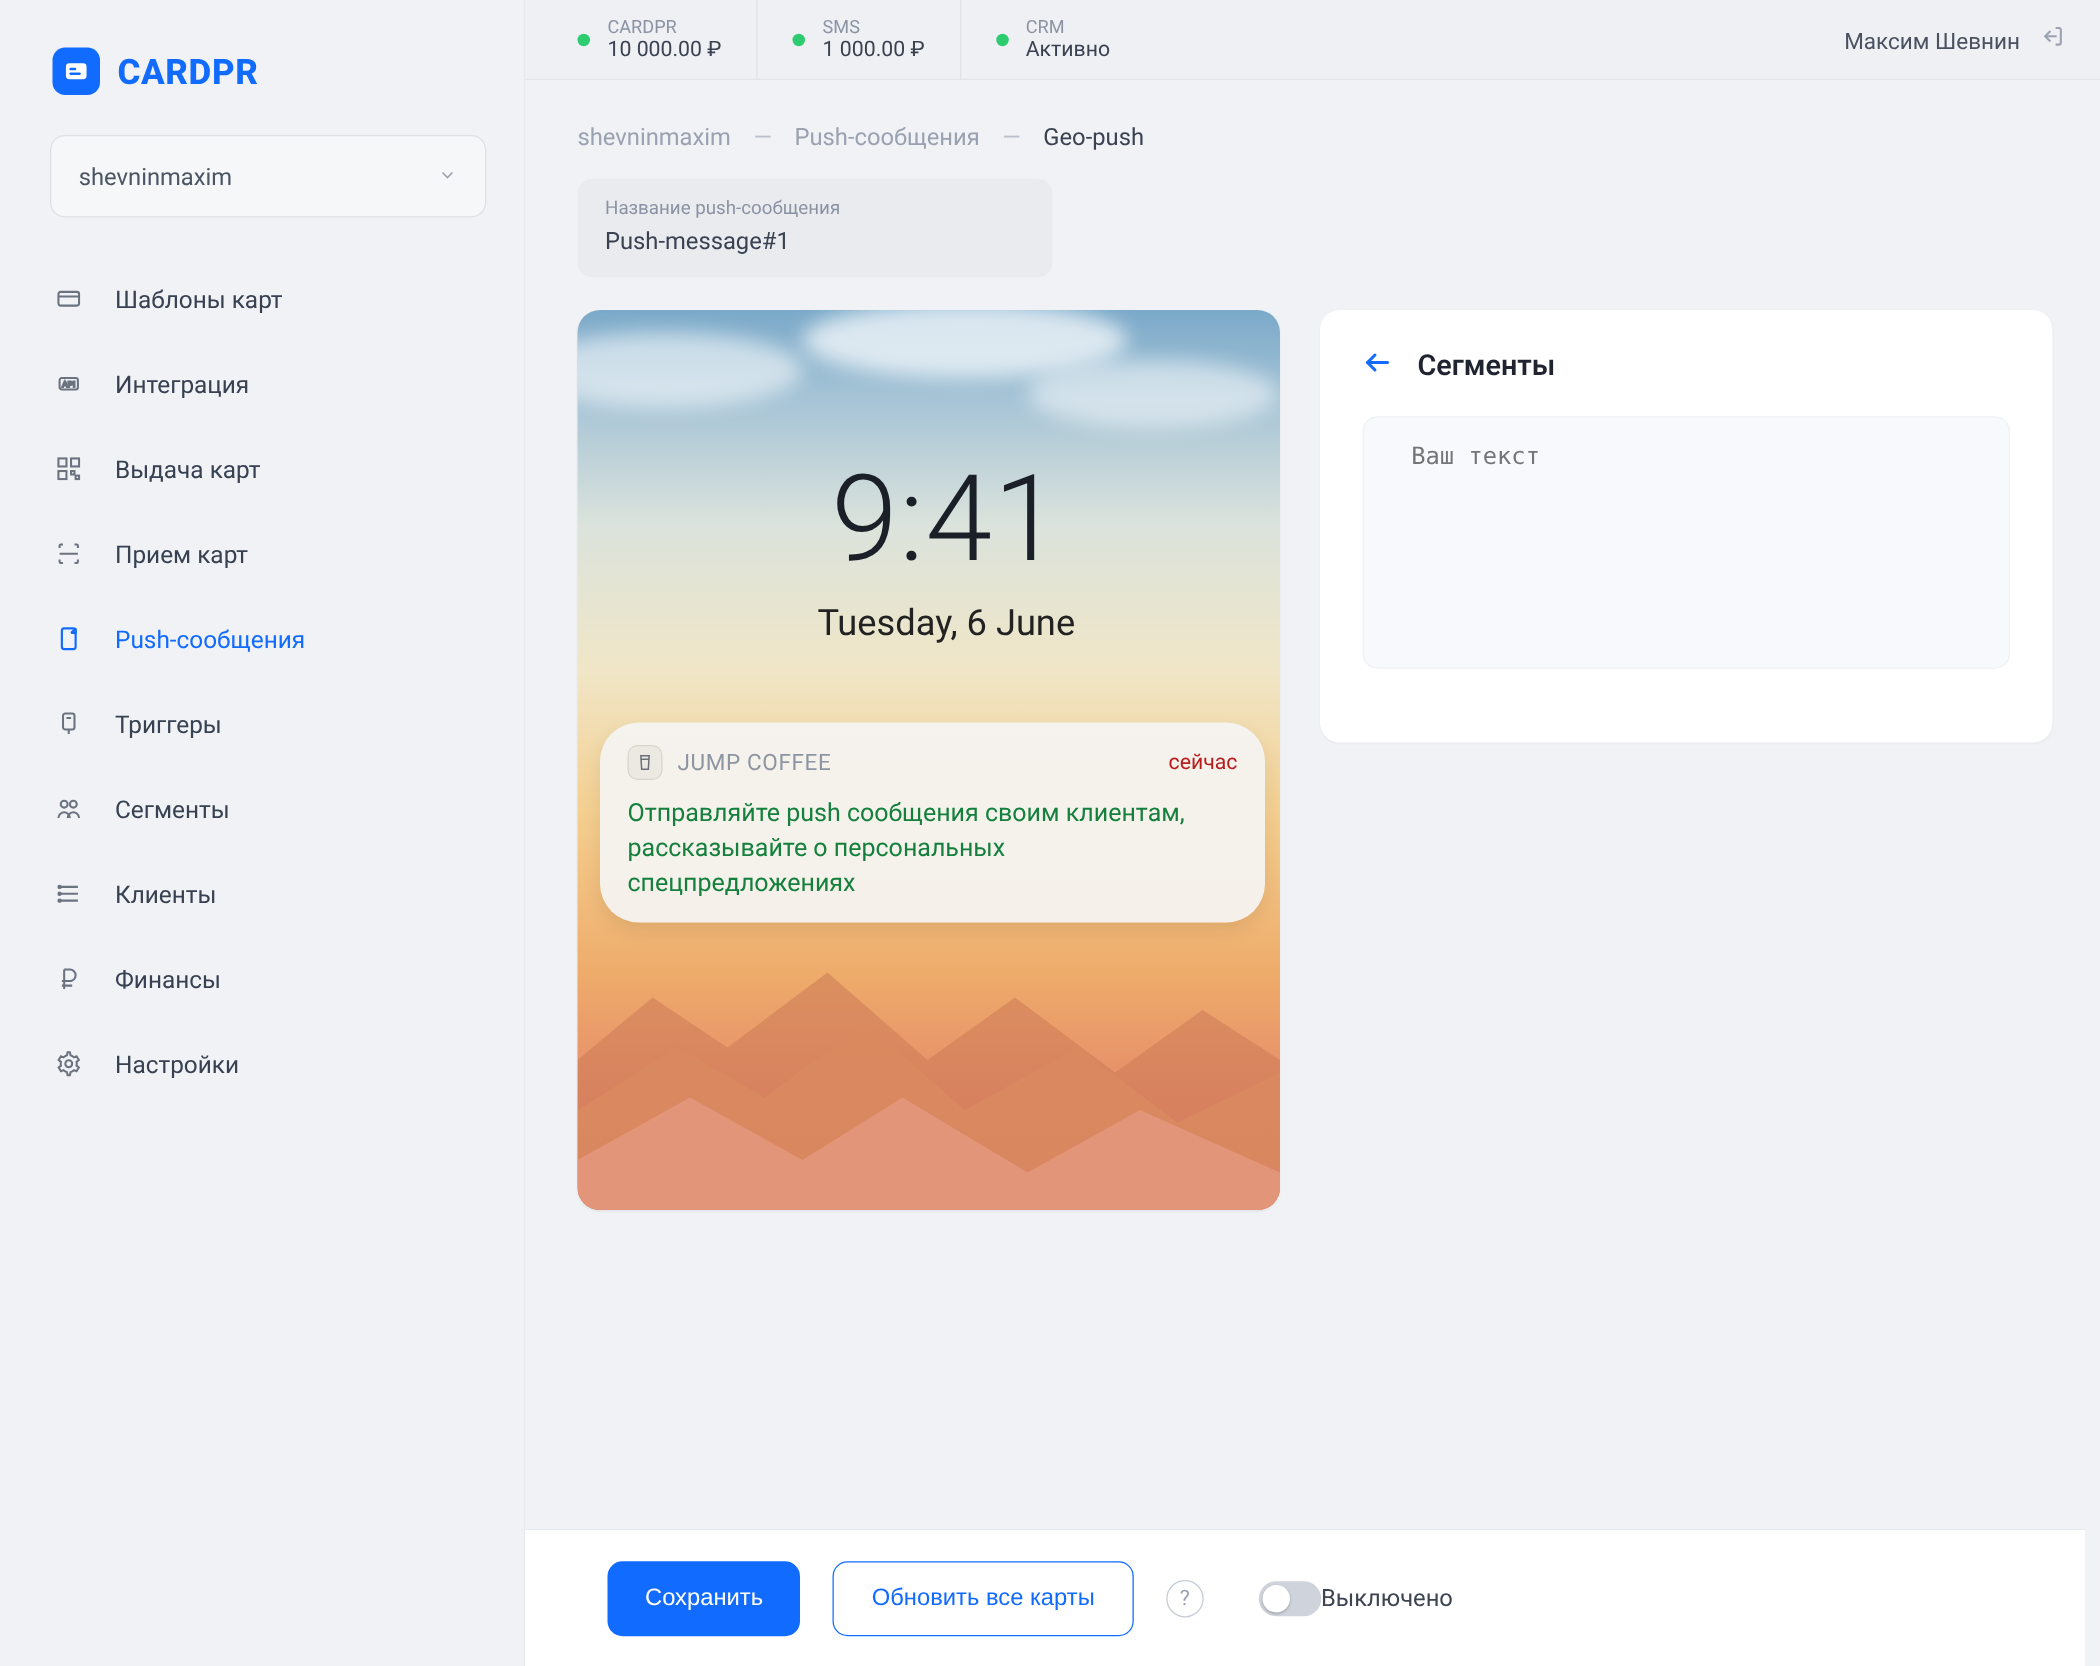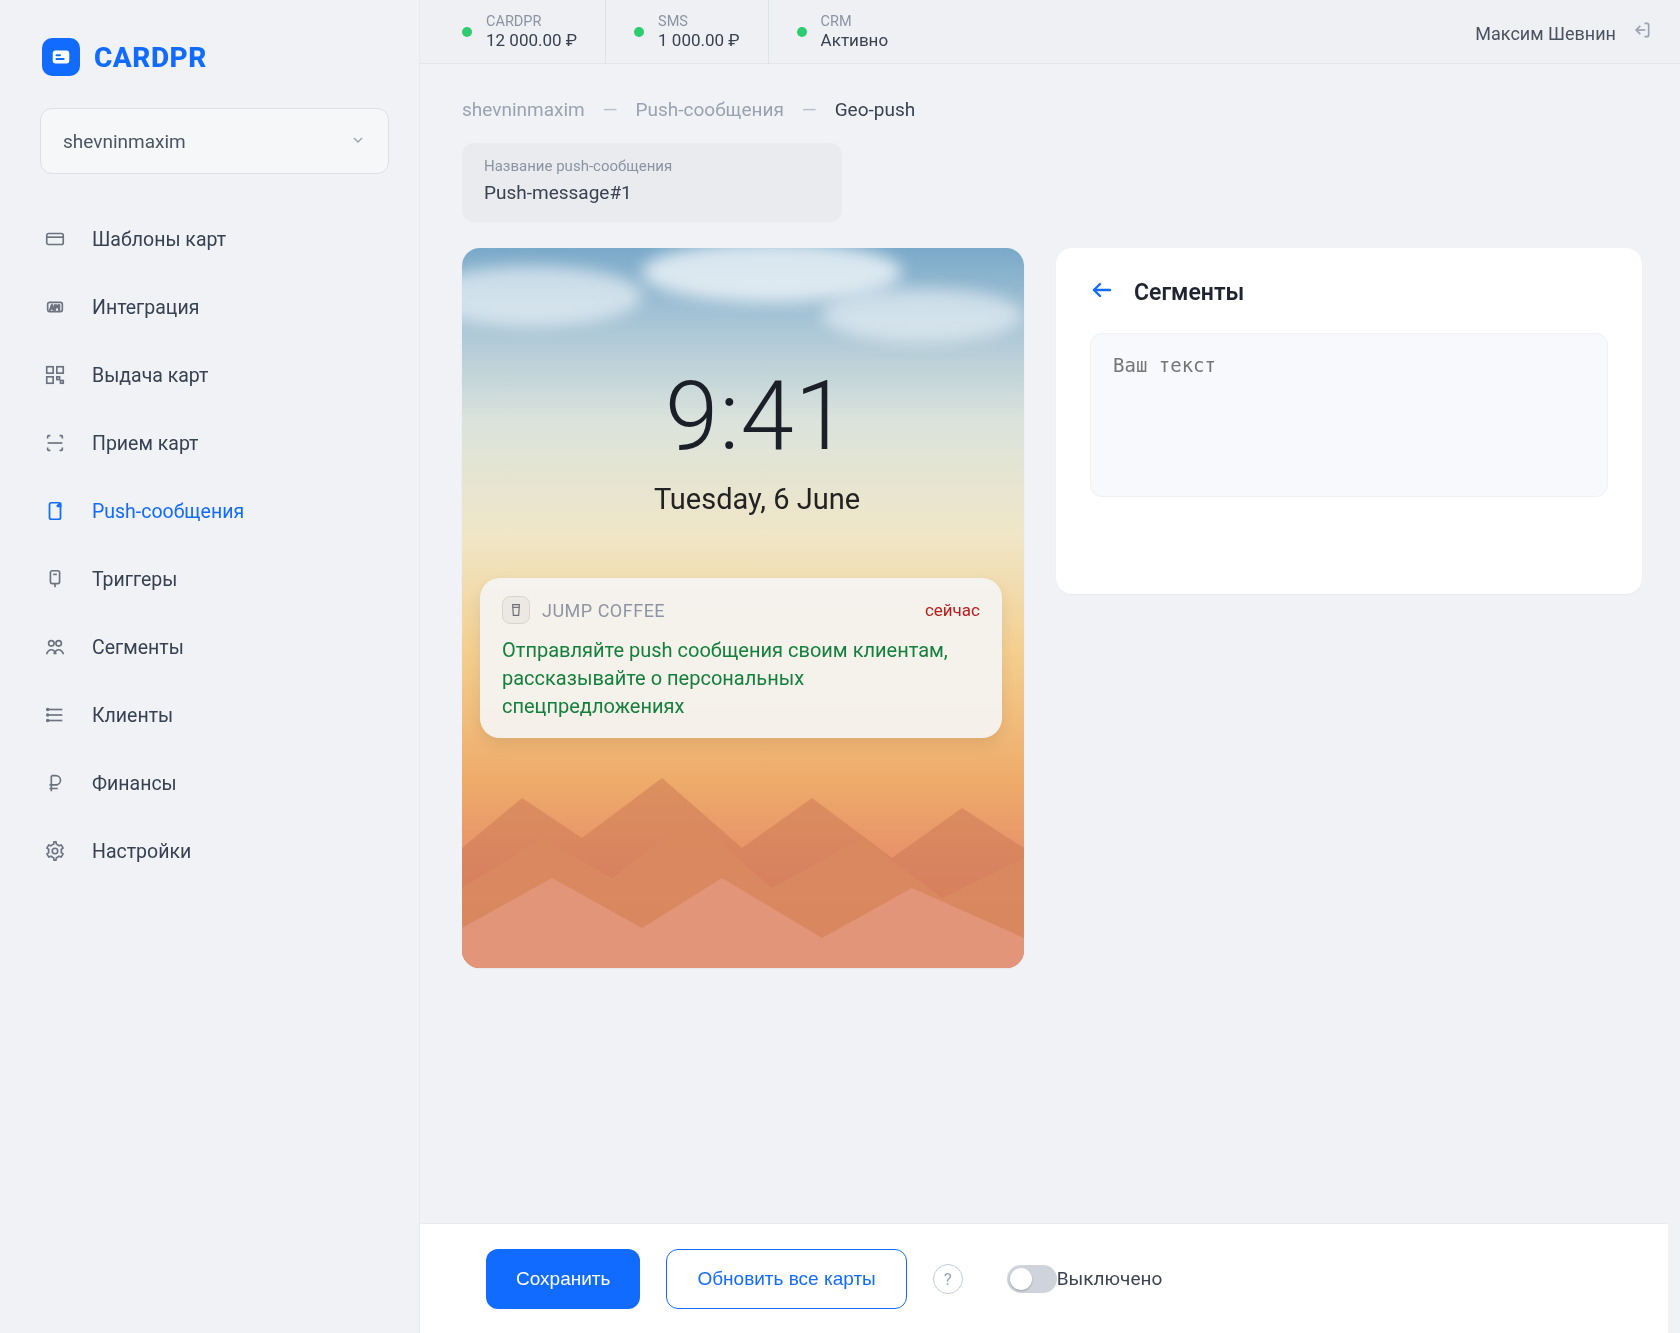--- a/index.html
+++ b/index.html
@@ -112,44 +112,44 @@
   .mtn{position:absolute;left:0;right:0;bottom:0}
   .mtn svg{display:block;width:100%;height:auto}
 
   .time{
     position:absolute;left:0;right:0;top:120px;text-align:center;color:#1b1f27;padding-left:28px;
   }
   .time .clock{font-size:96px;font-weight:300;letter-spacing:1px;line-height:1}
   .time .date{font-size:29px;margin-top:18px;color:#222}
 
   .notif{
-    position:absolute;left:18px;right:22px;top:330px;
-    background:rgba(244,243,240,.95);border-radius:20px;padding:18px 22px;color:#2b2f38;
+    position:absolute;left:18px;right:12px;top:330px;
+    background:rgba(244,243,240,.95);border-radius:31px;padding:18px 22px;color:#2b2f38;
     box-shadow:0 6px 16px rgba(0,0,0,.08)
   }
   .notif .row1{display:flex;align-items:center;gap:12px;margin-bottom:12px}
   .notif .app-ic{
     width:28px;height:28px;border-radius:8px;background:#ece9e3;border:1px solid #d9d5cc;
     display:flex;align-items:center;justify-content:center;font-size:16px;color:#6b6f78
   }
   .notif .app-name{color:#8e95a2;font-size:18px;letter-spacing:.5px}
   .notif .ago{margin-left:auto;color:#b91c1c;font-size:17px}
   .notif .body{font-size:20px;line-height:28px;color:#15803d}
 
   
   .panel{
     flex:1;background:#fff;border-radius:16px;padding:30px 34px 36px;min-height:346px;
     box-shadow:0 1px 2px rgba(16,24,40,.04);
   }
   .panel-head{display:flex;align-items:center;gap:20px;margin-bottom:26px}
   .panel-head .back-ic{color:var(--blue)}
   .panel-title{font-size:23px;font-weight:600;color:#1f2430}
   .textarea{
-    width:100%;height:164px;border:1px solid #eef1f5;border-radius:12px;background:#f7f9fc;
-    padding:20px 22px;color:#9aa2b1;font-size:19px;resize:none;outline:none
+    width:100%;height:202px;border:1px solid #eef1f5;border-radius:12px;background:#f7f9fc;
+    padding:20px 38px;color:#9aa2b1;font-size:19px;resize:none;outline:none
   }
 
   
   .footer{
     position:absolute;left:420px;right:12px;bottom:0;height:110px;background:#fff;
     border-top:1px solid #e7eaef;display:flex;align-items:center;gap:26px;padding:0 66px
   }
   .btn{height:60px;border-radius:12px;padding:0 30px;font-size:19px;cursor:pointer;display:flex;align-items:center}
   .btn.primary{background:var(--blue);color:#fff;border:none}
   .btn.secondary{background:#fff;color:var(--blue);border:1.5px solid var(--blue)}
@@ -287,21 +287,21 @@
 </aside>
 
 <main class="main">
 
   <div class="topbar">
     <div class="status-group">
       <div class="status">
         <div class="dot"></div>
         <div class="stk">
           <div class="t">CARDPR</div>
-          <div class="v">12 000.00 ₽</div>
+          <div class="v">10 000.00 ₽</div>
         </div>
       </div>
       <div class="status">
         <div class="dot"></div>
         <div class="stk">
           <div class="t">SMS</div>
           <div class="v">1 000.00 ₽</div>
         </div>
       </div>
       <div class="status">

